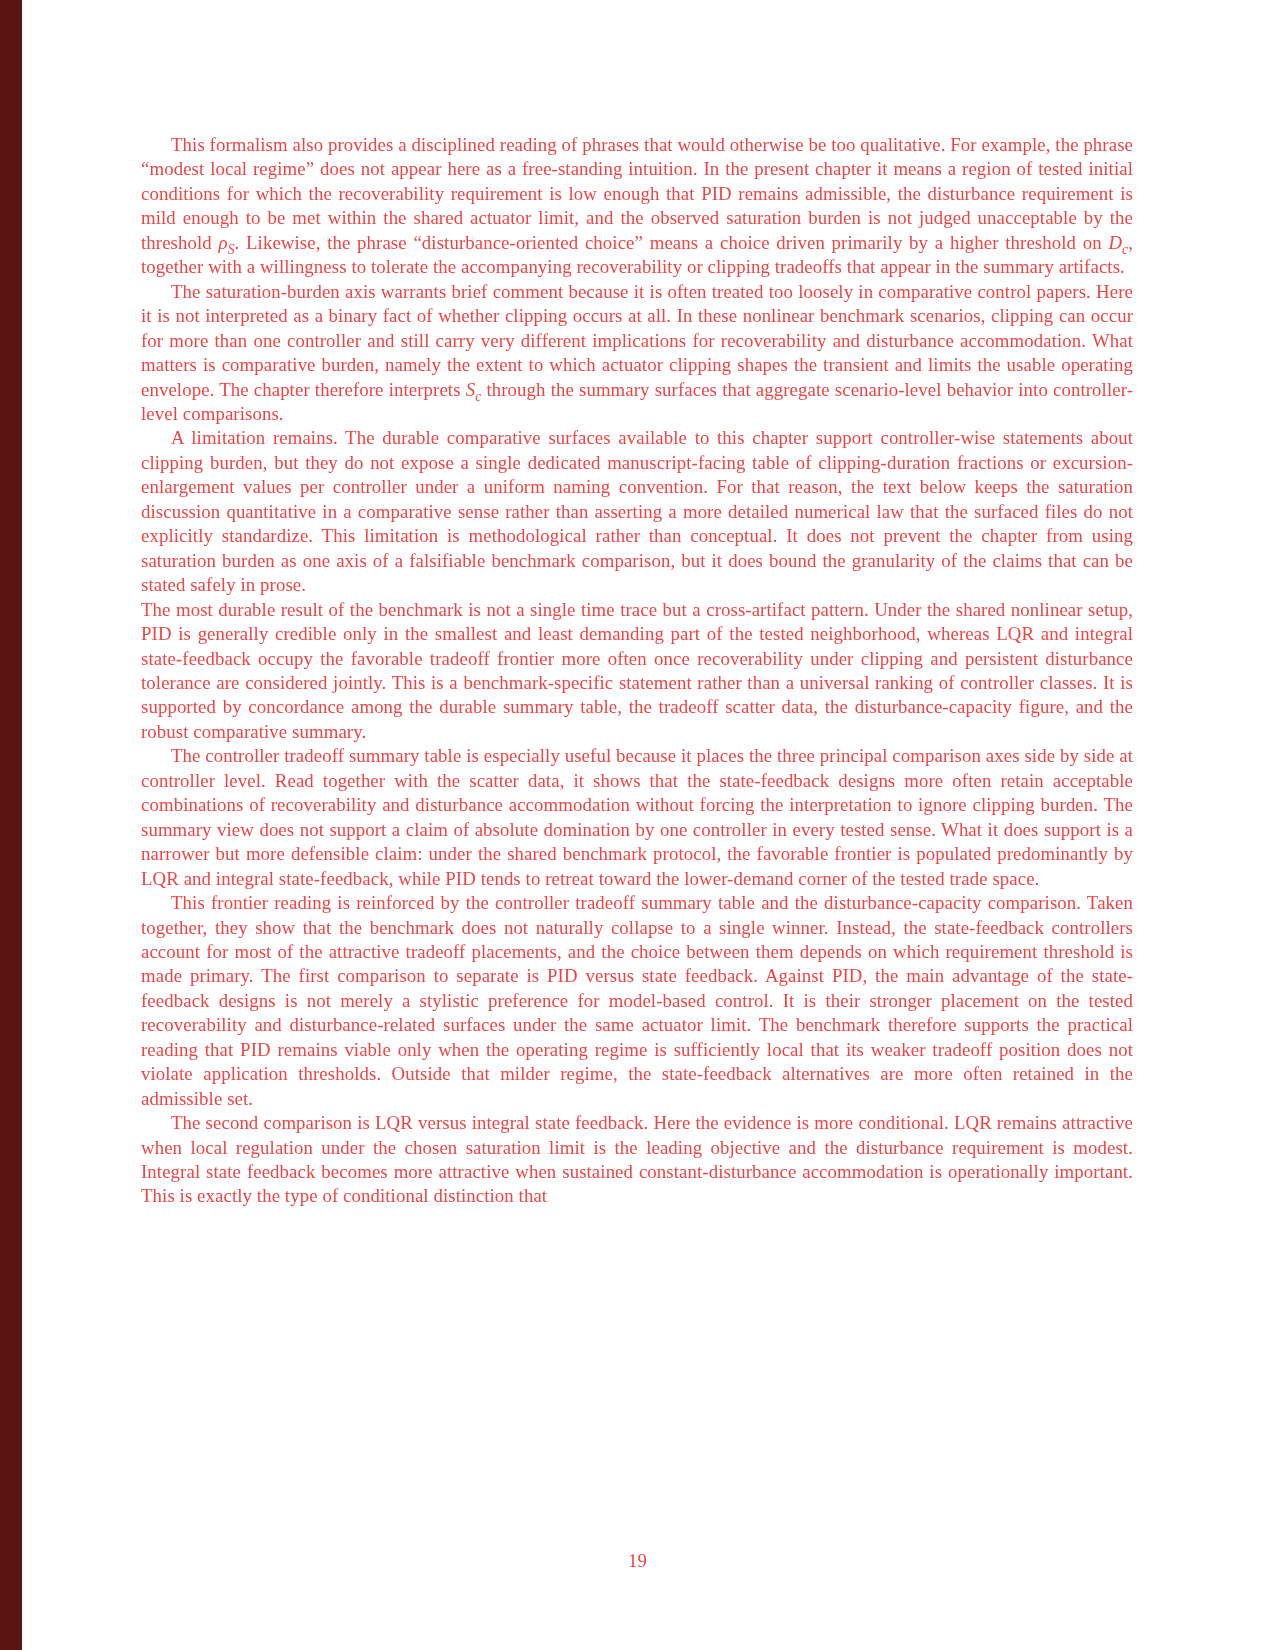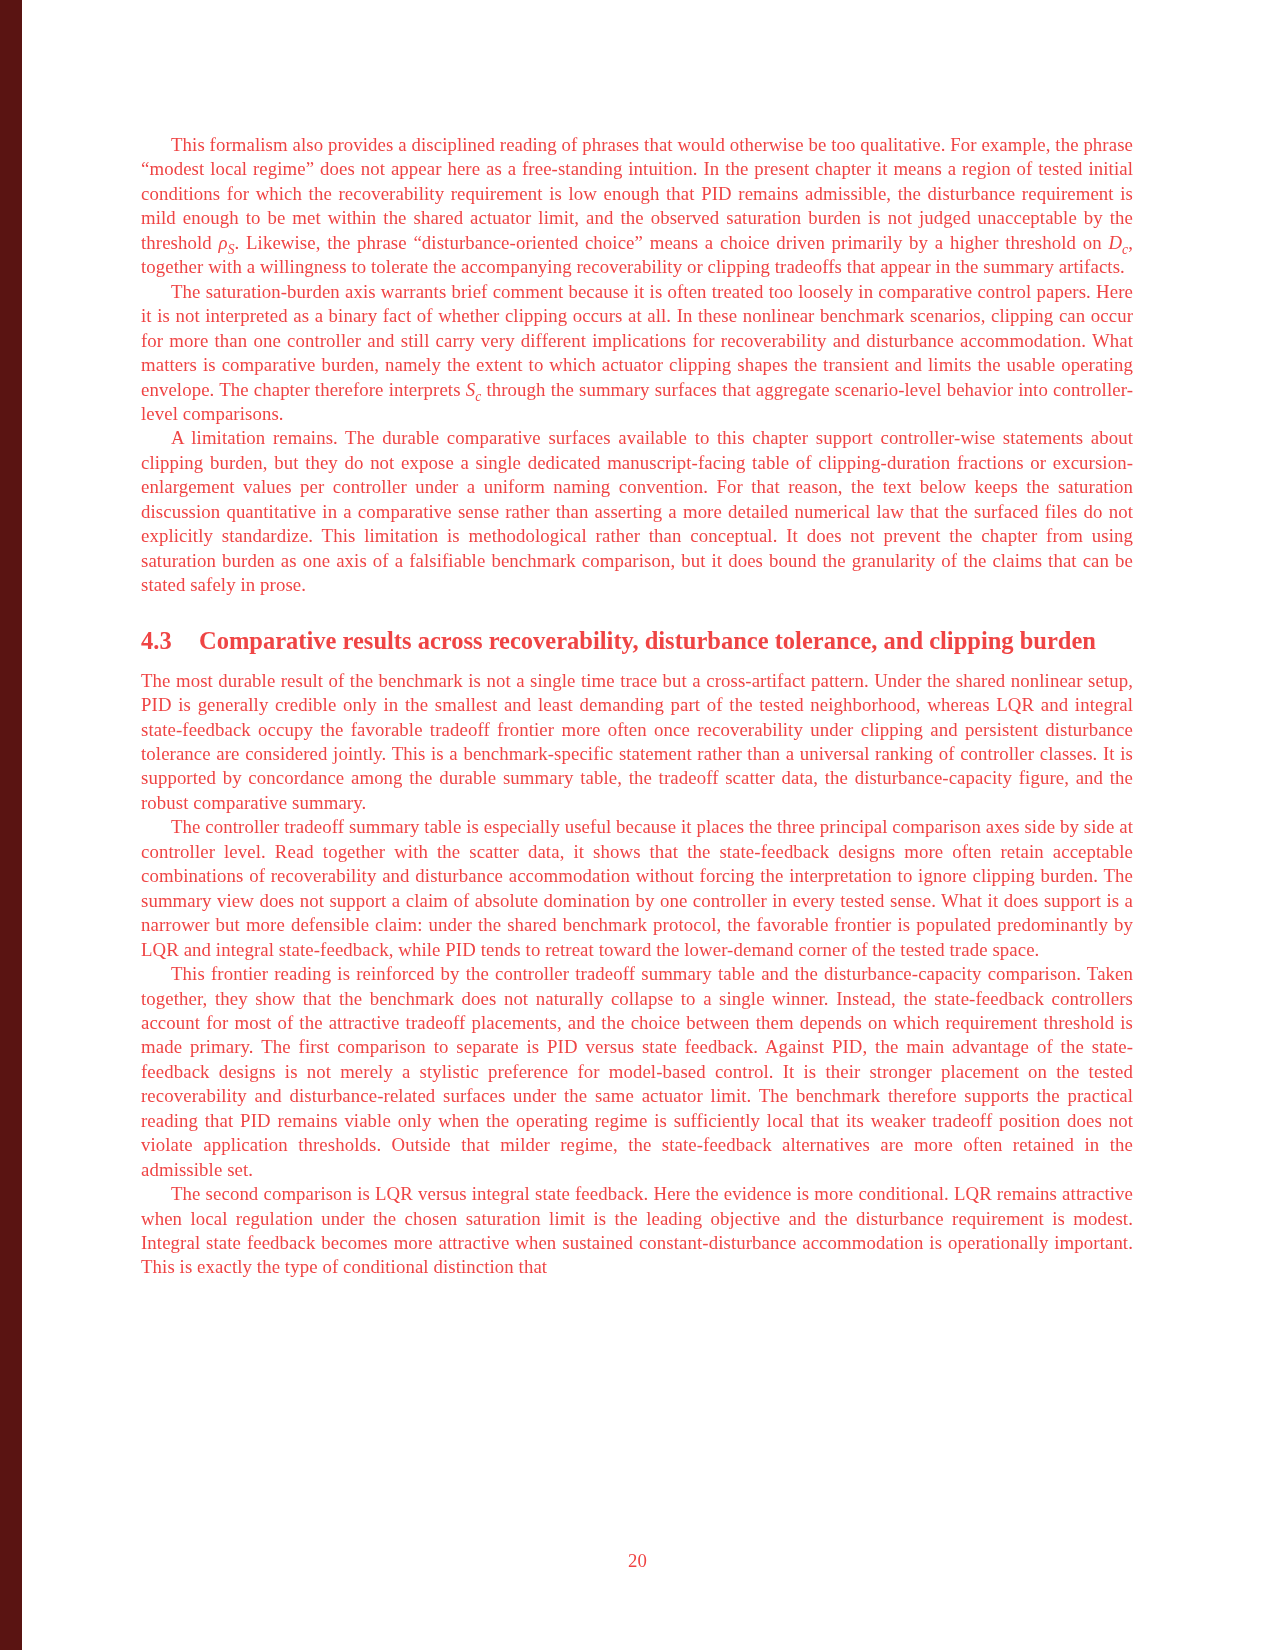--- a/index.html
+++ b/index.html
@@ -75,25 +75,21 @@
 <body>
 
 <div class="page">
   <div class="page-left-edge"></div>
 
   <div class="content">
     <p class="para indent">This formalism also provides a disciplined reading of phrases that would otherwise be too qualitative. For example, the phrase “modest local regime” does not appear here as a free-standing intuition. In the present chapter it means a region of tested initial conditions for which the recoverability requirement is low enough that PID remains admissible, the disturbance requirement is mild enough to be met within the shared actuator limit, and the observed saturation burden is not judged unacceptable by the threshold <span class="mi">ρ<sub>S</sub></span>. Likewise, the phrase “disturbance-oriented choice” means a choice driven primarily by a higher threshold on <span class="mi">D<sub>c</sub></span>, together with a willingness to tolerate the accompanying recoverability or clipping tradeoffs that appear in the summary artifacts.</p>
     <p class="para indent">The saturation-burden axis warrants brief comment because it is often treated too loosely in comparative control papers. Here it is not interpreted as a binary fact of whether clipping occurs at all. In these nonlinear benchmark scenarios, clipping can occur for more than one controller and still carry very different implications for recoverability and disturbance accommodation. What matters is comparative burden, namely the extent to which actuator clipping shapes the transient and limits the usable operating envelope. The chapter therefore interprets <span class="mi">S<sub>c</sub></span> through the summary surfaces that aggregate scenario-level behavior into controller-level comparisons.</p>
     <p class="para indent">A limitation remains. The durable comparative surfaces available to this chapter support controller-wise statements about clipping burden, but they do not expose a single dedicated manuscript-facing table of clipping-duration fractions or excursion-enlargement values per controller under a uniform naming convention. For that reason, the text below keeps the saturation discussion quantitative in a comparative sense rather than asserting a more detailed numerical law that the surfaced files do not explicitly standardize. This limitation is methodological rather than conceptual. It does not prevent the chapter from using saturation burden as one axis of a falsifiable benchmark comparison, but it does bound the granularity of the claims that can be stated safely in prose.</p>
 
-    <h2 class="section-heading">
-      <span class="section-number">4.3</span>
-      <span class="section-title">Comparative results across recoverability, disturbance tolerance, and clipping burden</span>
-    </h2>
 
     <p class="para">The most durable result of the benchmark is not a single time trace but a cross-artifact pattern. Under the shared nonlinear setup, PID is generally credible only in the smallest and least demanding part of the tested neighborhood, whereas LQR and integral state-feedback occupy the favorable tradeoff frontier more often once recoverability under clipping and persistent disturbance tolerance are considered jointly. This is a benchmark-specific statement rather than a universal ranking of controller classes. It is supported by concordance among the durable summary table, the tradeoff scatter data, the disturbance-capacity figure, and the robust comparative summary.</p>
     <p class="para indent">The controller tradeoff summary table is especially useful because it places the three principal comparison axes side by side at controller level. Read together with the scatter data, it shows that the state-feedback designs more often retain acceptable combinations of recoverability and disturbance accommodation without forcing the interpretation to ignore clipping burden. The summary view does not support a claim of absolute domination by one controller in every tested sense. What it does support is a narrower but more defensible claim: under the shared benchmark protocol, the favorable frontier is populated predominantly by LQR and integral state-feedback, while PID tends to retreat toward the lower-demand corner of the tested trade space.</p>
     <p class="para indent">This frontier reading is reinforced by the controller tradeoff summary table and the disturbance-capacity comparison. Taken together, they show that the benchmark does not naturally collapse to a single winner. Instead, the state-feedback controllers account for most of the attractive tradeoff placements, and the choice between them depends on which requirement threshold is made primary. The first comparison to separate is PID versus state feedback. Against PID, the main advantage of the state-feedback designs is not merely a stylistic preference for model-based control. It is their stronger placement on the tested recoverability and disturbance-related surfaces under the same actuator limit. The benchmark therefore supports the practical reading that PID remains viable only when the operating regime is sufficiently local that its weaker tradeoff position does not violate application thresholds. Outside that milder regime, the state-feedback alternatives are more often retained in the admissible set.</p>
     <p class="para indent">The second comparison is LQR versus integral state feedback. Here the evidence is more conditional. LQR remains attractive when local regulation under the chosen saturation limit is the leading objective and the disturbance requirement is modest. Integral state feedback becomes more attractive when sustained constant-disturbance accommodation is operationally important. This is exactly the type of conditional distinction that</p>
   </div>
 
-  <div class="page-number">20</div>
+  <div class="page-number">19</div>
 </div>
 
 </body></html>

